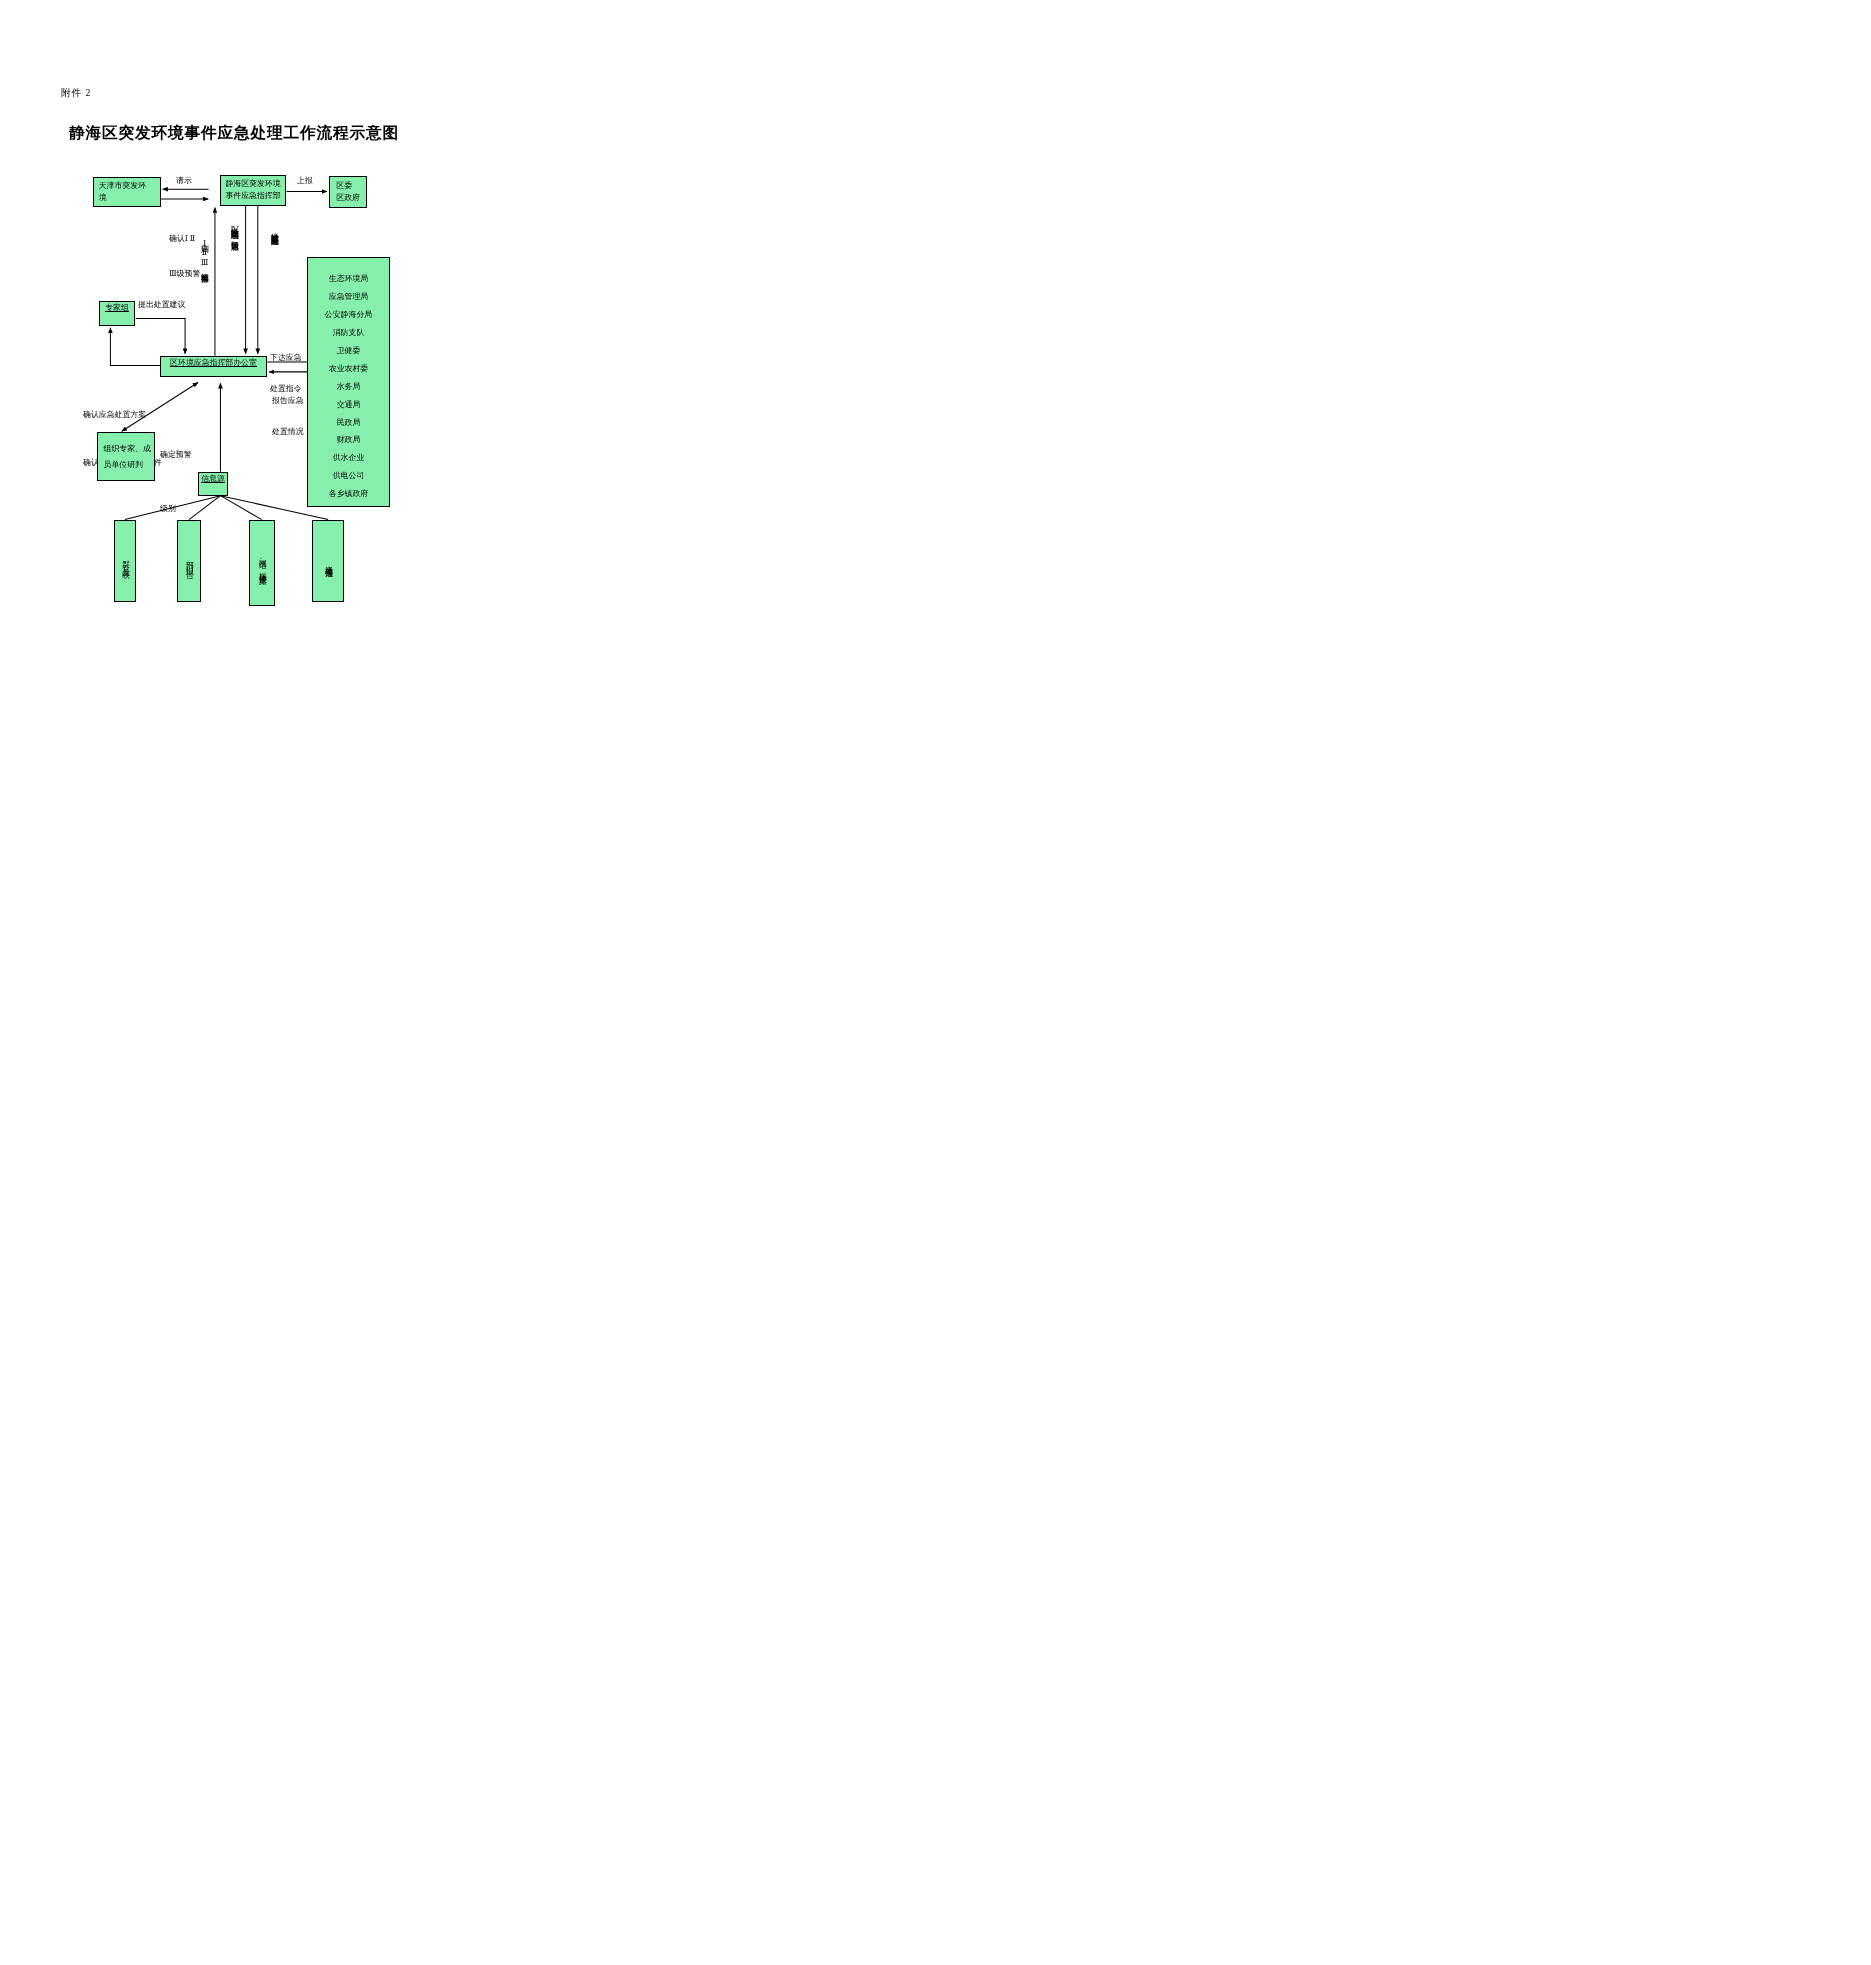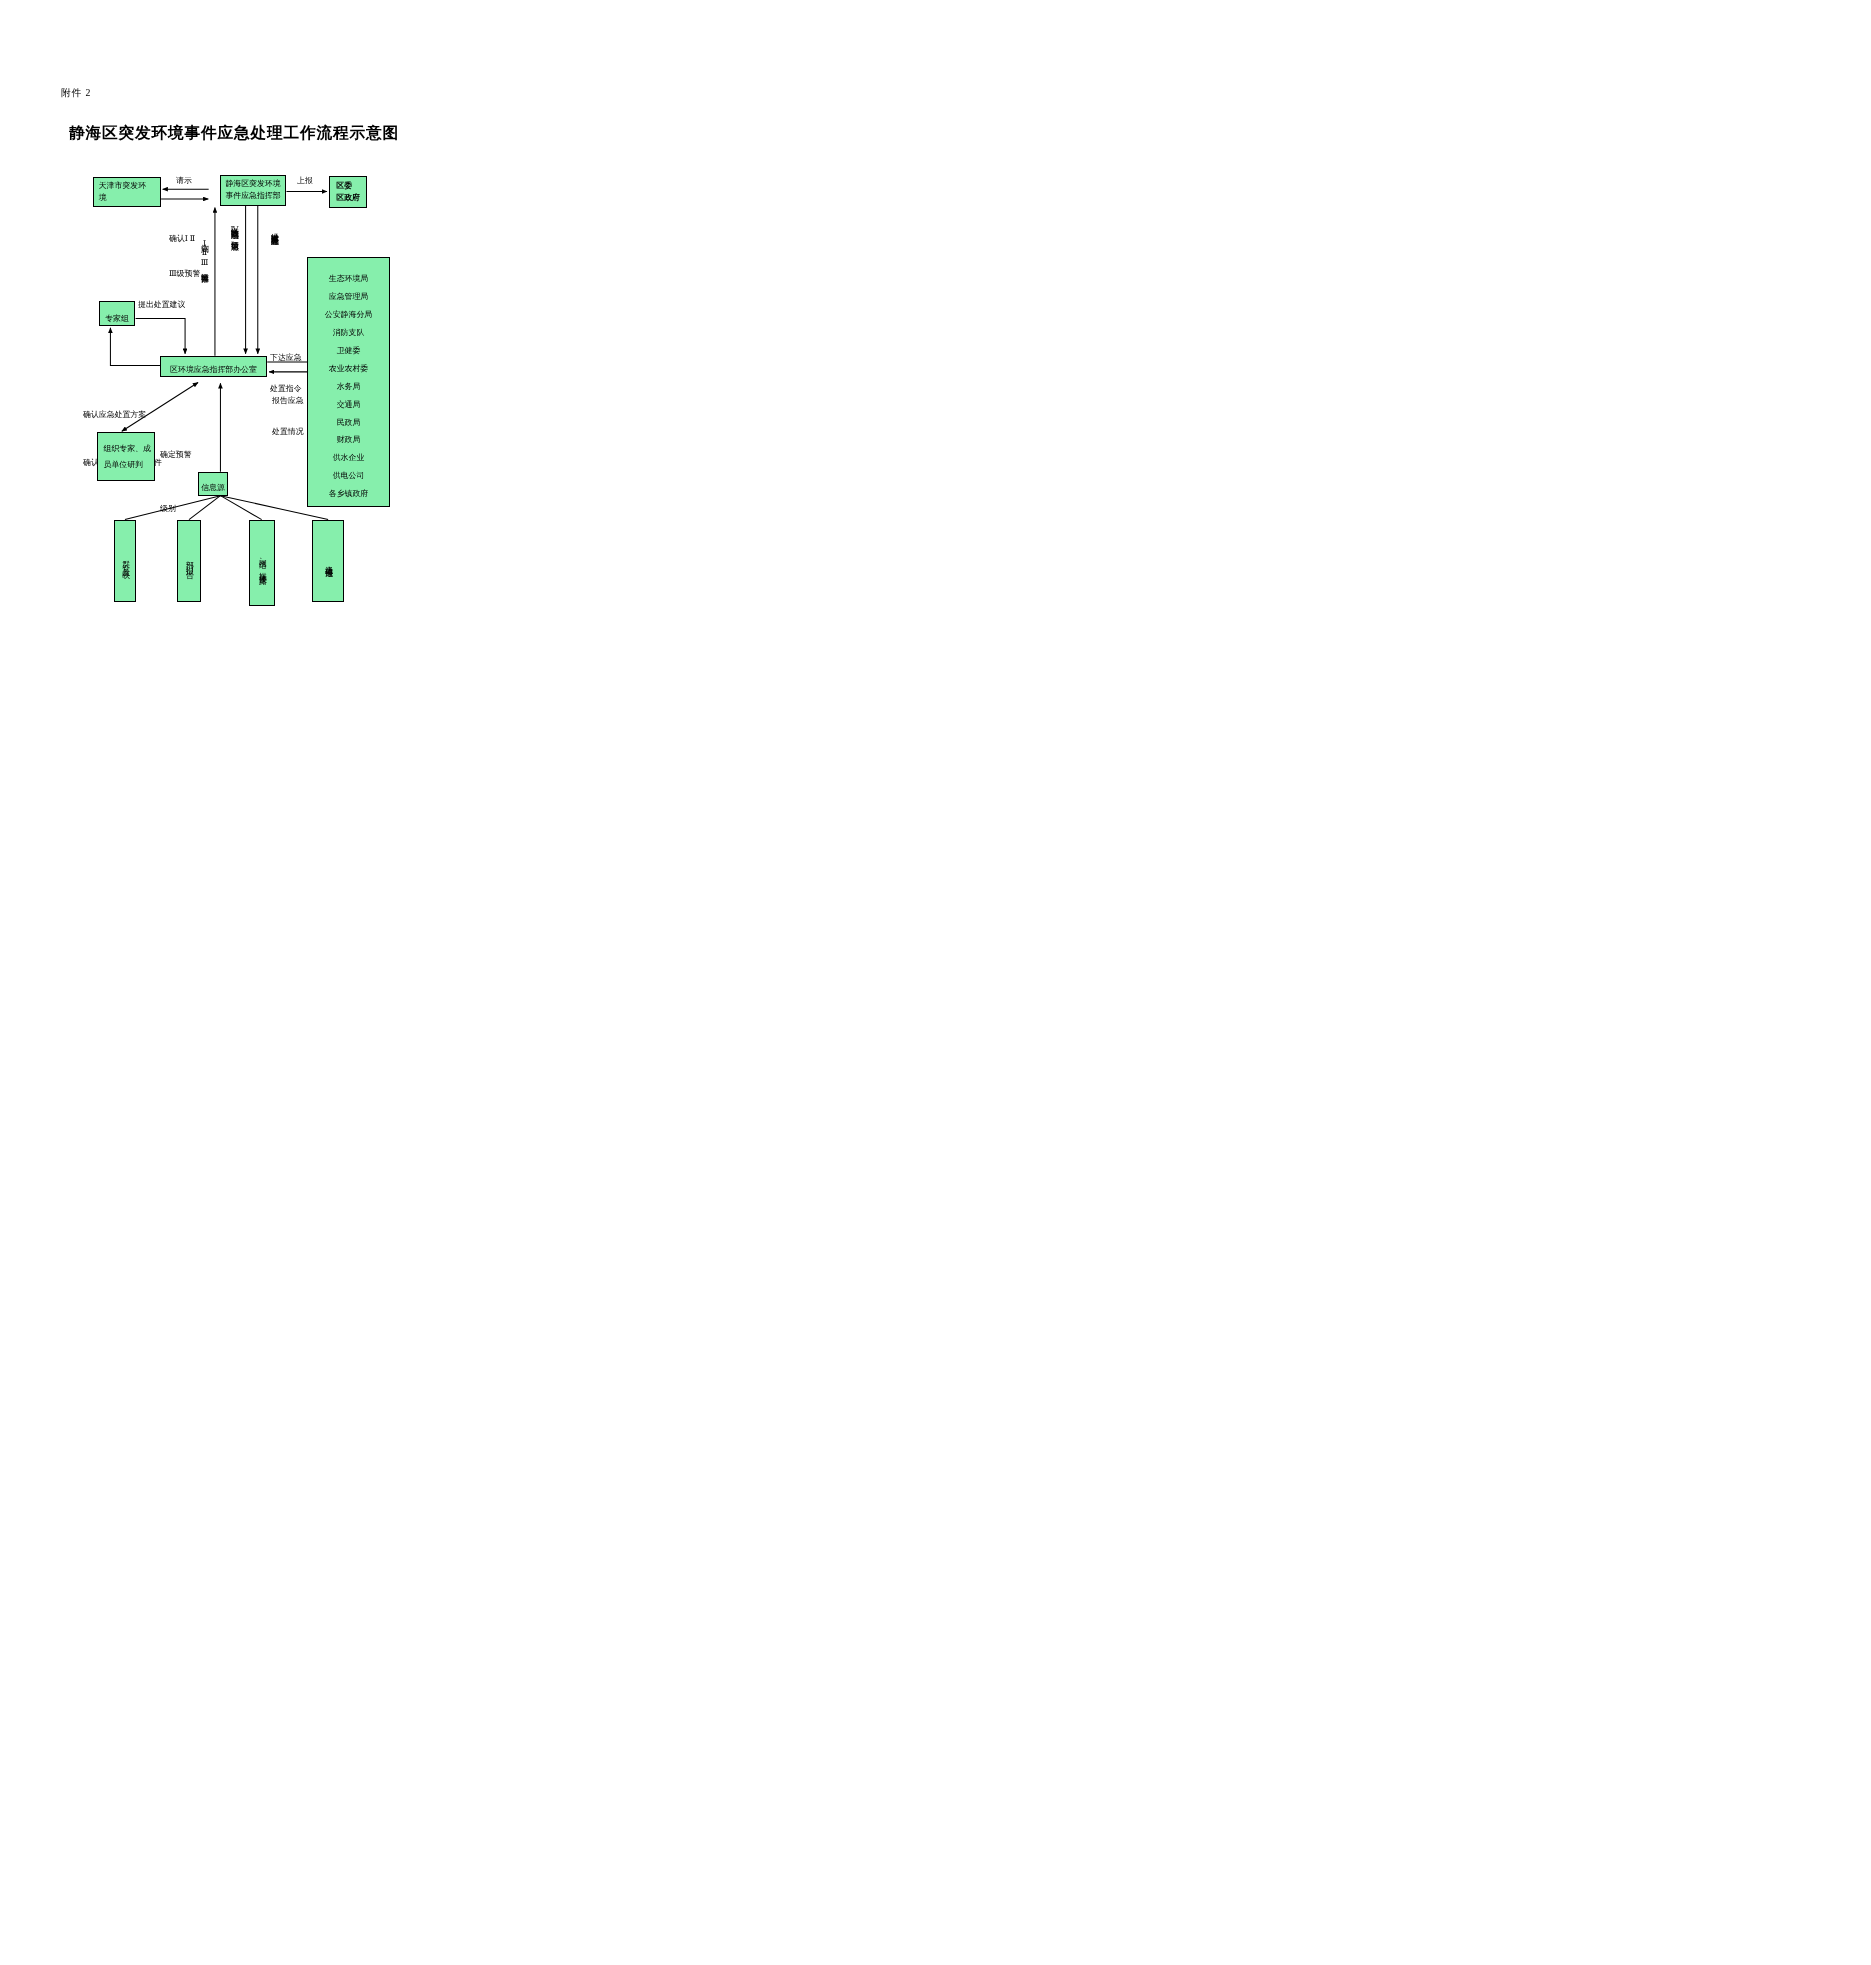--- a/index.html
+++ b/index.html
@@ -4,21 +4,21 @@
 <style>
   html,body{margin:0;padding:0;background:#fff;}
   .page{position:relative;width:468px;height:662px;background:#ffffff;overflow:hidden;
         font-family:"Liberation Serif","DejaVu Serif",serif;color:#000;}
   .attach{position:absolute;left:61px;top:87px;font-size:9.8px;letter-spacing:0.8px;}
   .title{position:absolute;left:0;top:123px;width:468px;text-align:center;
          font-size:15.7px;font-weight:700;letter-spacing:0.8px;}
   .box{position:absolute;border:1.2px solid #000;background:#86efac;box-sizing:border-box;
        font-size:7.9px;line-height:12.2px;}
   .box.thick{border-width:1.6px;}
-  .cflex{display:flex;align-items:flex-end;justify-content:center;text-align:center;}
+  .cflex{display:flex;align-items:flex-start;justify-content:center;text-align:center;text-decoration:underline;}
   .lbl{position:absolute;font-size:7.9px;white-space:pre;}
   .vtext{position:absolute;writing-mode:vertical-rl;text-orientation:upright;
          font-size:7.9px;letter-spacing:0.4px;white-space:pre;}
   .vbox{display:flex;align-items:center;justify-content:center;}
   .vbox span{writing-mode:vertical-rl;text-orientation:upright;font-size:7.9px;}
   .tall-list{display:flex;flex-direction:column;justify-content:space-between;
              text-align:center;padding:15px 0 5.5px 0;height:100%;box-sizing:border-box;}
   svg.wires{position:absolute;left:0;top:0;width:468px;height:662px;pointer-events:none;}
   svg.wires line, svg.wires polyline{stroke:#000;stroke-width:2.6;fill:none;}
 </style>
@@ -57,21 +57,21 @@
   <div class="box" style="left:93px;top:177px;width:68px;height:30px;padding:1.6px 0 0 4.7px;">
     <div>天津市突发环</div>
     <div>境</div>
   </div>
 
   <div class="box thick" style="left:220px;top:175px;width:66px;height:31px;padding:1.6px 0;text-align:center;">
     <div>静海区突发环境</div>
     <div>事件应急指挥部</div>
   </div>
 
-  <div class="box" style="left:329px;top:176px;width:38px;height:32px;padding:2.8px 0 0 6.3px;font-weight:bold;">
+  <div class="box" style="left:329px;top:176px;width:38px;height:32px;padding:2.8px 0 0 6.3px;">
     <div>区委</div>
     <div>区政府</div>
   </div>
 
   <div class="lbl" style="left:176px;top:175px;">请示</div>
   <div class="lbl" style="left:297px;top:175px;">上报</div>
   <div class="lbl" style="left:169px;top:209px;line-height:11.8px;">
     <div>确认Ⅰ Ⅱ</div>
     <div>Ⅲ级预警</div>
   </div>

